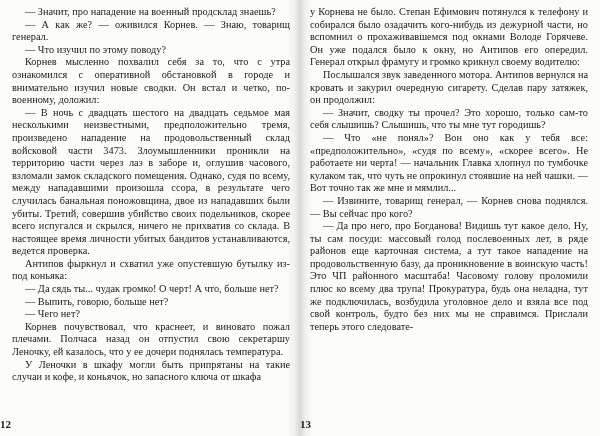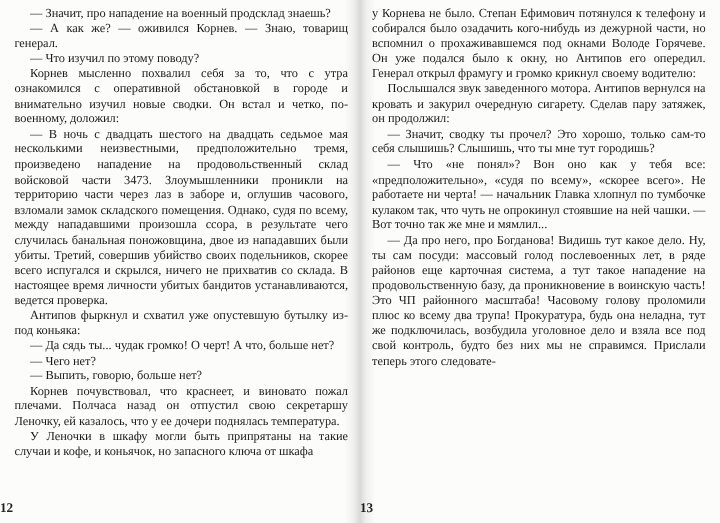--- a/index.html
+++ b/index.html
@@ -80,23 +80,23 @@
         <p class="para">— Что изучил по этому поводу?</p>
 
         <p class="para">Корнев мысленно похвалил себя за то, что с утра ознакомился с оперативной обстановкой в городе и внимательно изучил новые сводки. Он встал и четко, по-военному, доложил:</p>
 
         <p class="para">— В ночь с двадцать шестого на двадцать седьмое мая несколькими неизвестными, предположительно тремя, произведено нападение на продовольственный склад войсковой части 3473. Злоумышленники проникли на территорию части через лаз в заборе и, оглушив часового, взломали замок складского помещения. Однако, судя по всему, между нападавшими произошла ссора, в результате чего случилась банальная поножовщина, двое из нападавших были убиты. Третий, совершив убийство своих подельников, скорее всего испугался и скрылся, ничего не прихватив со склада. В настоящее время личности убитых бандитов устанавливаются, ведется проверка.</p>
 
         <p class="para">Антипов фыркнул и схватил уже опустевшую бутылку из-под коньяка:</p>
 
         <p class="para">— Да сядь ты... чудак громко! О черт! А что, больше нет?</p>
 
+        <p class="para">— Выпить, говорю, больше нет?</p>
+
         <p class="para">— Чего нет?</p>
-
-        <p class="para">— Выпить, говорю, больше нет?</p>
 
         <p class="para">Корнев почувствовал, что краснеет, и виновато пожал плечами. Полчаса назад он отпустил свою секретаршу Леночку, ей казалось, что у ее дочери поднялась температура.</p>
 
         <p class="para">У Леночки в шкафу могли быть припрятаны на такие случаи и кофе, и коньячок, но запасного ключа от шкафа</p>
       </div>
     <div class="page-number">12</div>
   </div>
 
   <div class="page page-right">
     <div class="page-text">
@@ -104,20 +104,21 @@
         <p class="para">у Корнева не было. Степан Ефимович потянулся к телефону и собирался было озадачить кого-нибудь из дежурной части, но вспомнил о прохаживавшемся под окнами Володе Горячеве. Он уже подался было к окну, но Антипов его опередил. Генерал открыл фрамугу и громко крикнул своему водителю:</p>
 
 
         <p class="para">Послышался звук заведенного мотора. Антипов вернулся на кровать и закурил очередную сигарету. Сделав пару затяжек, он продолжил:</p>
 
         <p class="para">— Значит, сводку ты прочел? Это хорошо, только сам-то себя слышишь? Слышишь, что ты мне тут городишь?</p>
 
 
         <p class="para">— Что «не понял»? Вон оно как у тебя все: «предположительно», «судя по всему», «скорее всего». Не работаете ни черта! — начальник Главка хлопнул по тумбочке кулаком так, что чуть не опрокинул стоявшие на ней чашки. — Вот точно так же мне и мямлил...</p>
 
+        <p class="para">— Извините, товарищ генерал, — Корнев снова поднялся. — Вы сейчас про кого?</p>
 
         <p class="para">— Да про него, про Богданова! Видишь тут какое дело. Ну, ты сам посуди: массовый голод послевоенных лет, в ряде районов еще карточная система, а тут такое нападение на продовольственную базу, да проникновение в воинскую часть! Это ЧП районного масштаба! Часовому голову проломили плюс ко всему два трупа! Прокуратура, будь она неладна, тут же подключилась, возбудила уголовное дело и взяла все под свой контроль, будто без них мы не справимся. Прислали теперь этого следовате-</p>
       </div>
     <div class="page-number">13</div>
   </div>
 
   <div class="gutter"></div>
 
 </div>
 

